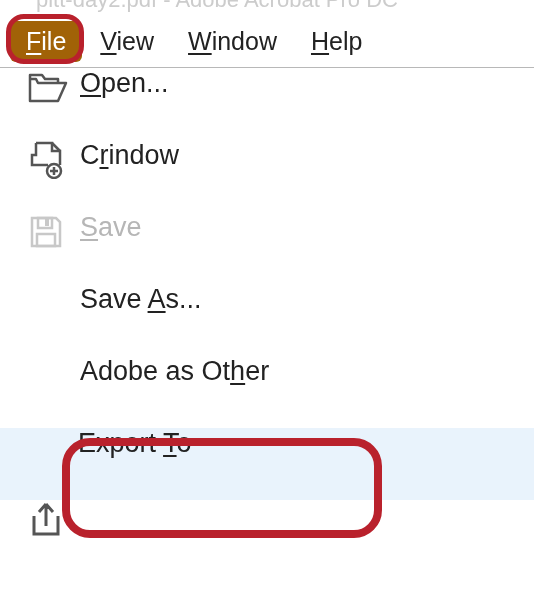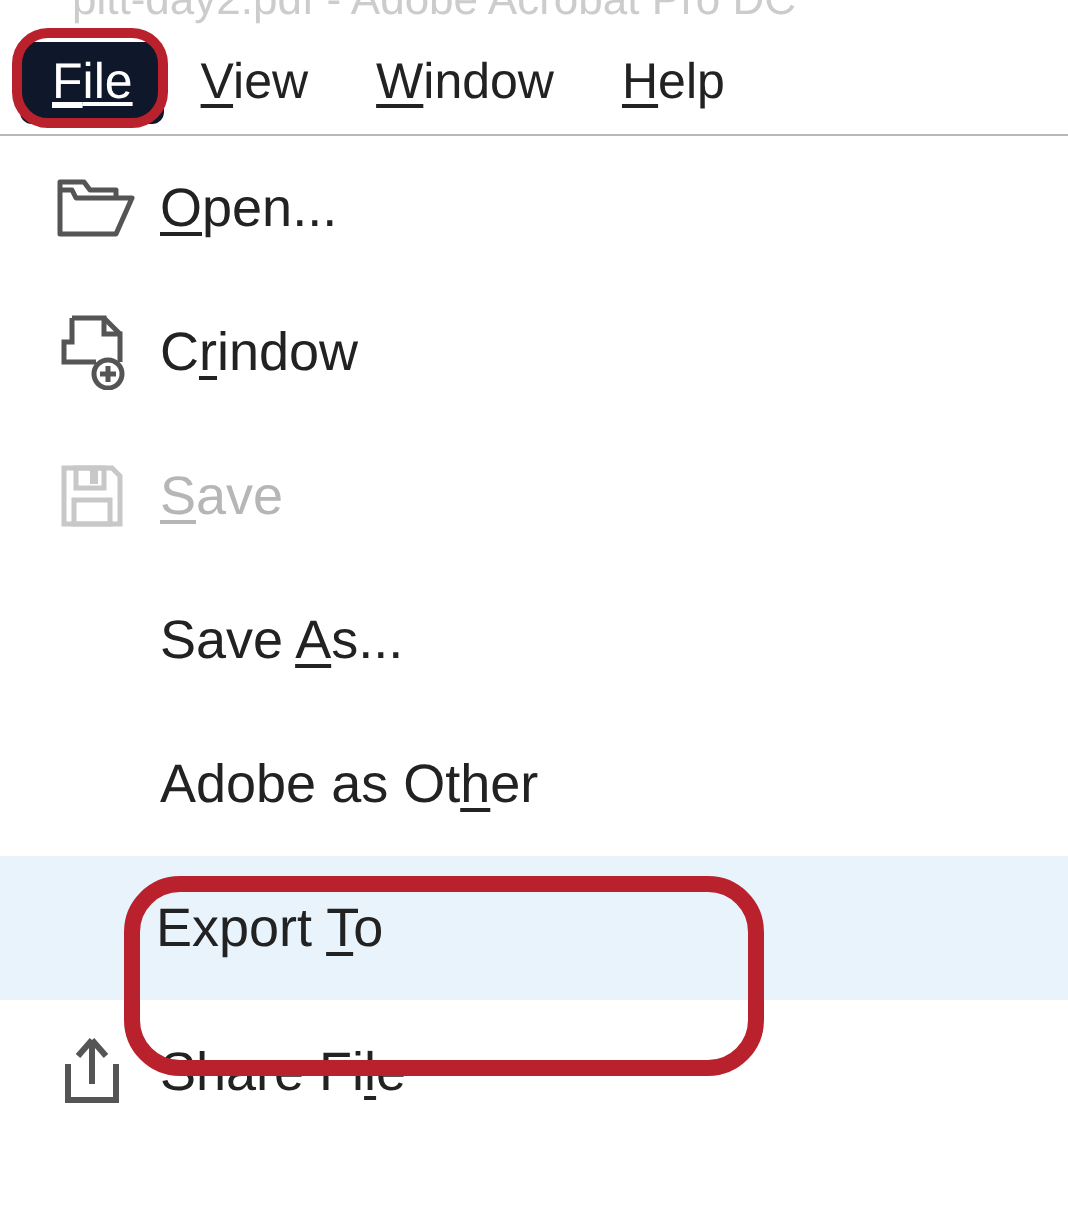--- a/index.html
+++ b/index.html
@@ -30,23 +30,22 @@
     font-size: 25px;
     color: #222;
     gap: 2px;
   }
   .menubar .item {
     padding: 6px 16px;
     border-radius: 6px;
     cursor: default;
   }
   .menubar .item.active {
-    background: #0f172a;
+    background: #a16207;
     color: #fff;
-    text-decoration: underline;
   }
   .underline-letter {
     text-decoration: underline;
     text-underline-offset: 3px;
   }
   .file-highlight-ring {
     position: absolute;
     left: 6px;
     top: 14px;
     width: 78px;
@@ -54,21 +53,21 @@
     border: 5px solid #b9212c;
     border-radius: 18px;
     pointer-events: none;
   }
   .dropdown {
     position: relative;
     width: 100%;
   }
   .menuitem {
     display: flex;
-    align-items: center;
+    align-items: flex-start;
     height: 72px;
     padding-left: 28px;
     font-size: 27px;
     color: #222;
     cursor: default;
   }
   .menuitem.disabled { color: #b6b6b6; }
   .menuitem .icon {
     width: 52px;
     height: 40px;
@@ -180,19 +179,16 @@
     </span>
   </div>
 
   <div class="menuitem">
     <span class="icon">
       <svg width="36" height="36" viewBox="0 0 36 36">
         <path d="M6 14 L6 32 L30 32 L30 14" fill="none" stroke="#555" stroke-width="3"></path>
         <path d="M18 24 L18 2 M18 2 L11 10 M18 2 L25 10" fill="none" stroke="#555" stroke-width="3"></path>
       </svg>
     </span>
-    <span class="label">
-      <span>Share Fi</span><span class="underline-letter">l</span><span>e</span>
-    </span>
   </div>
 
   <div class="export-highlight-ring"></div>
 </div>
 
 </body></html>

